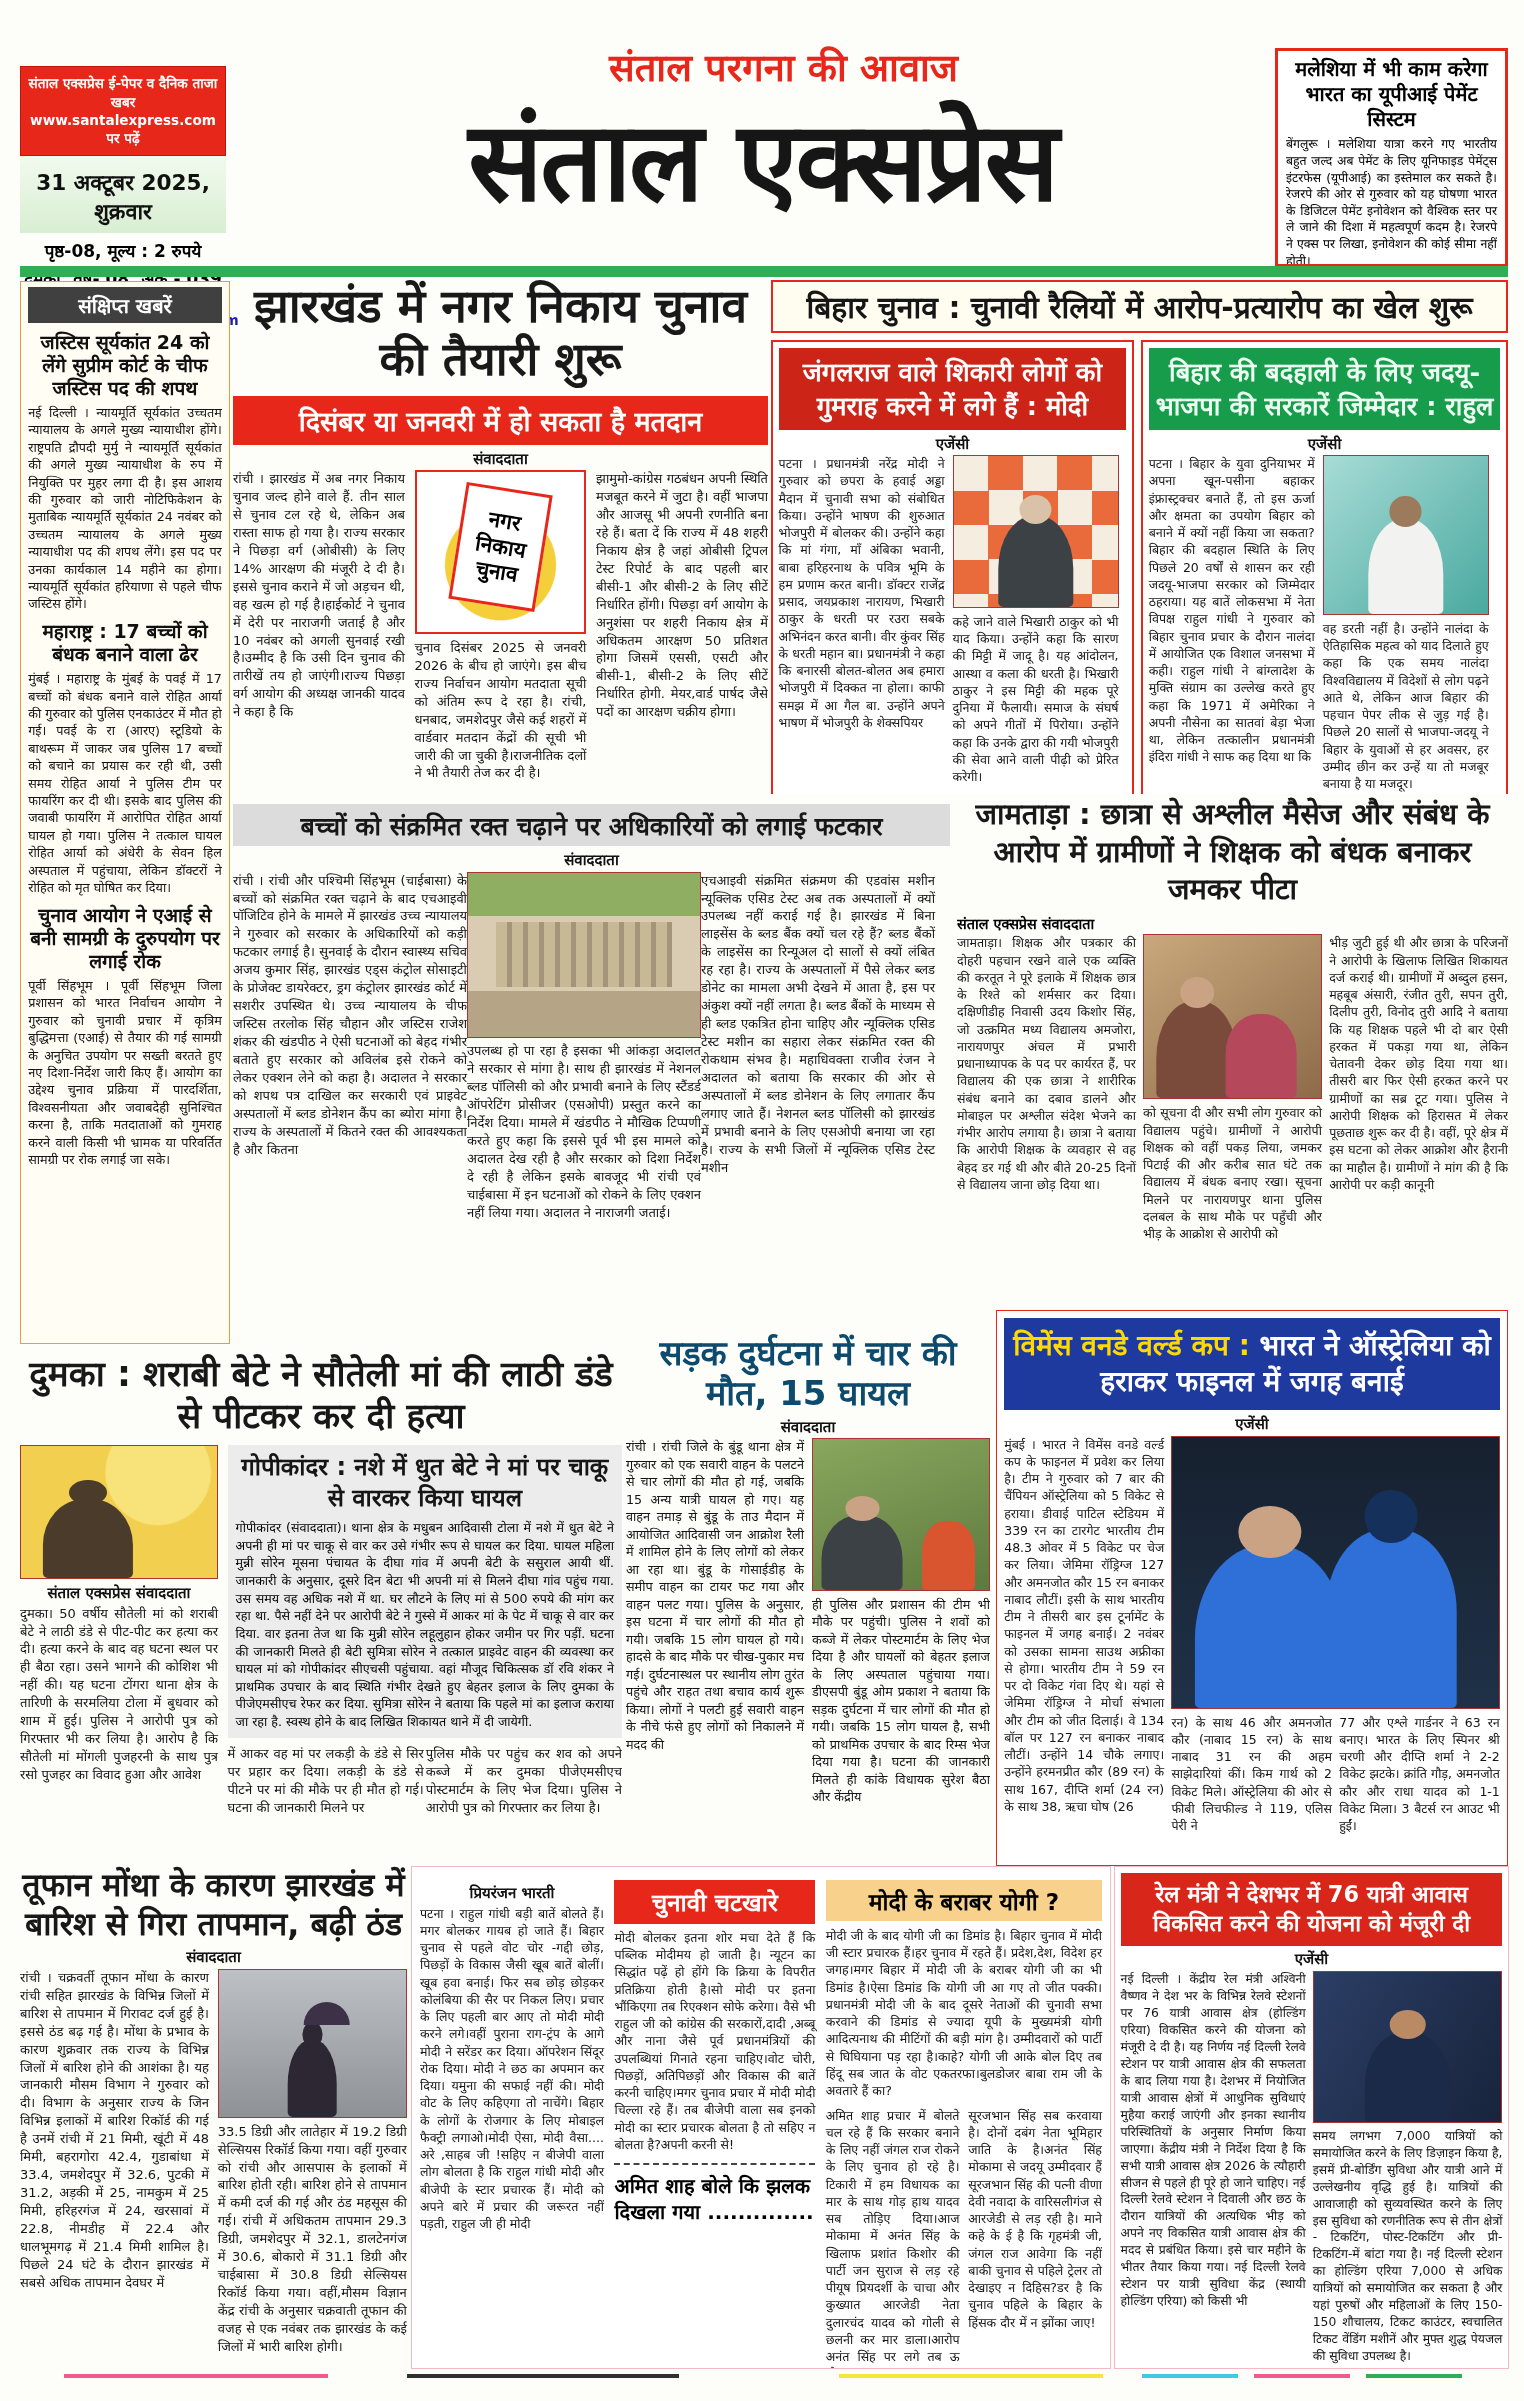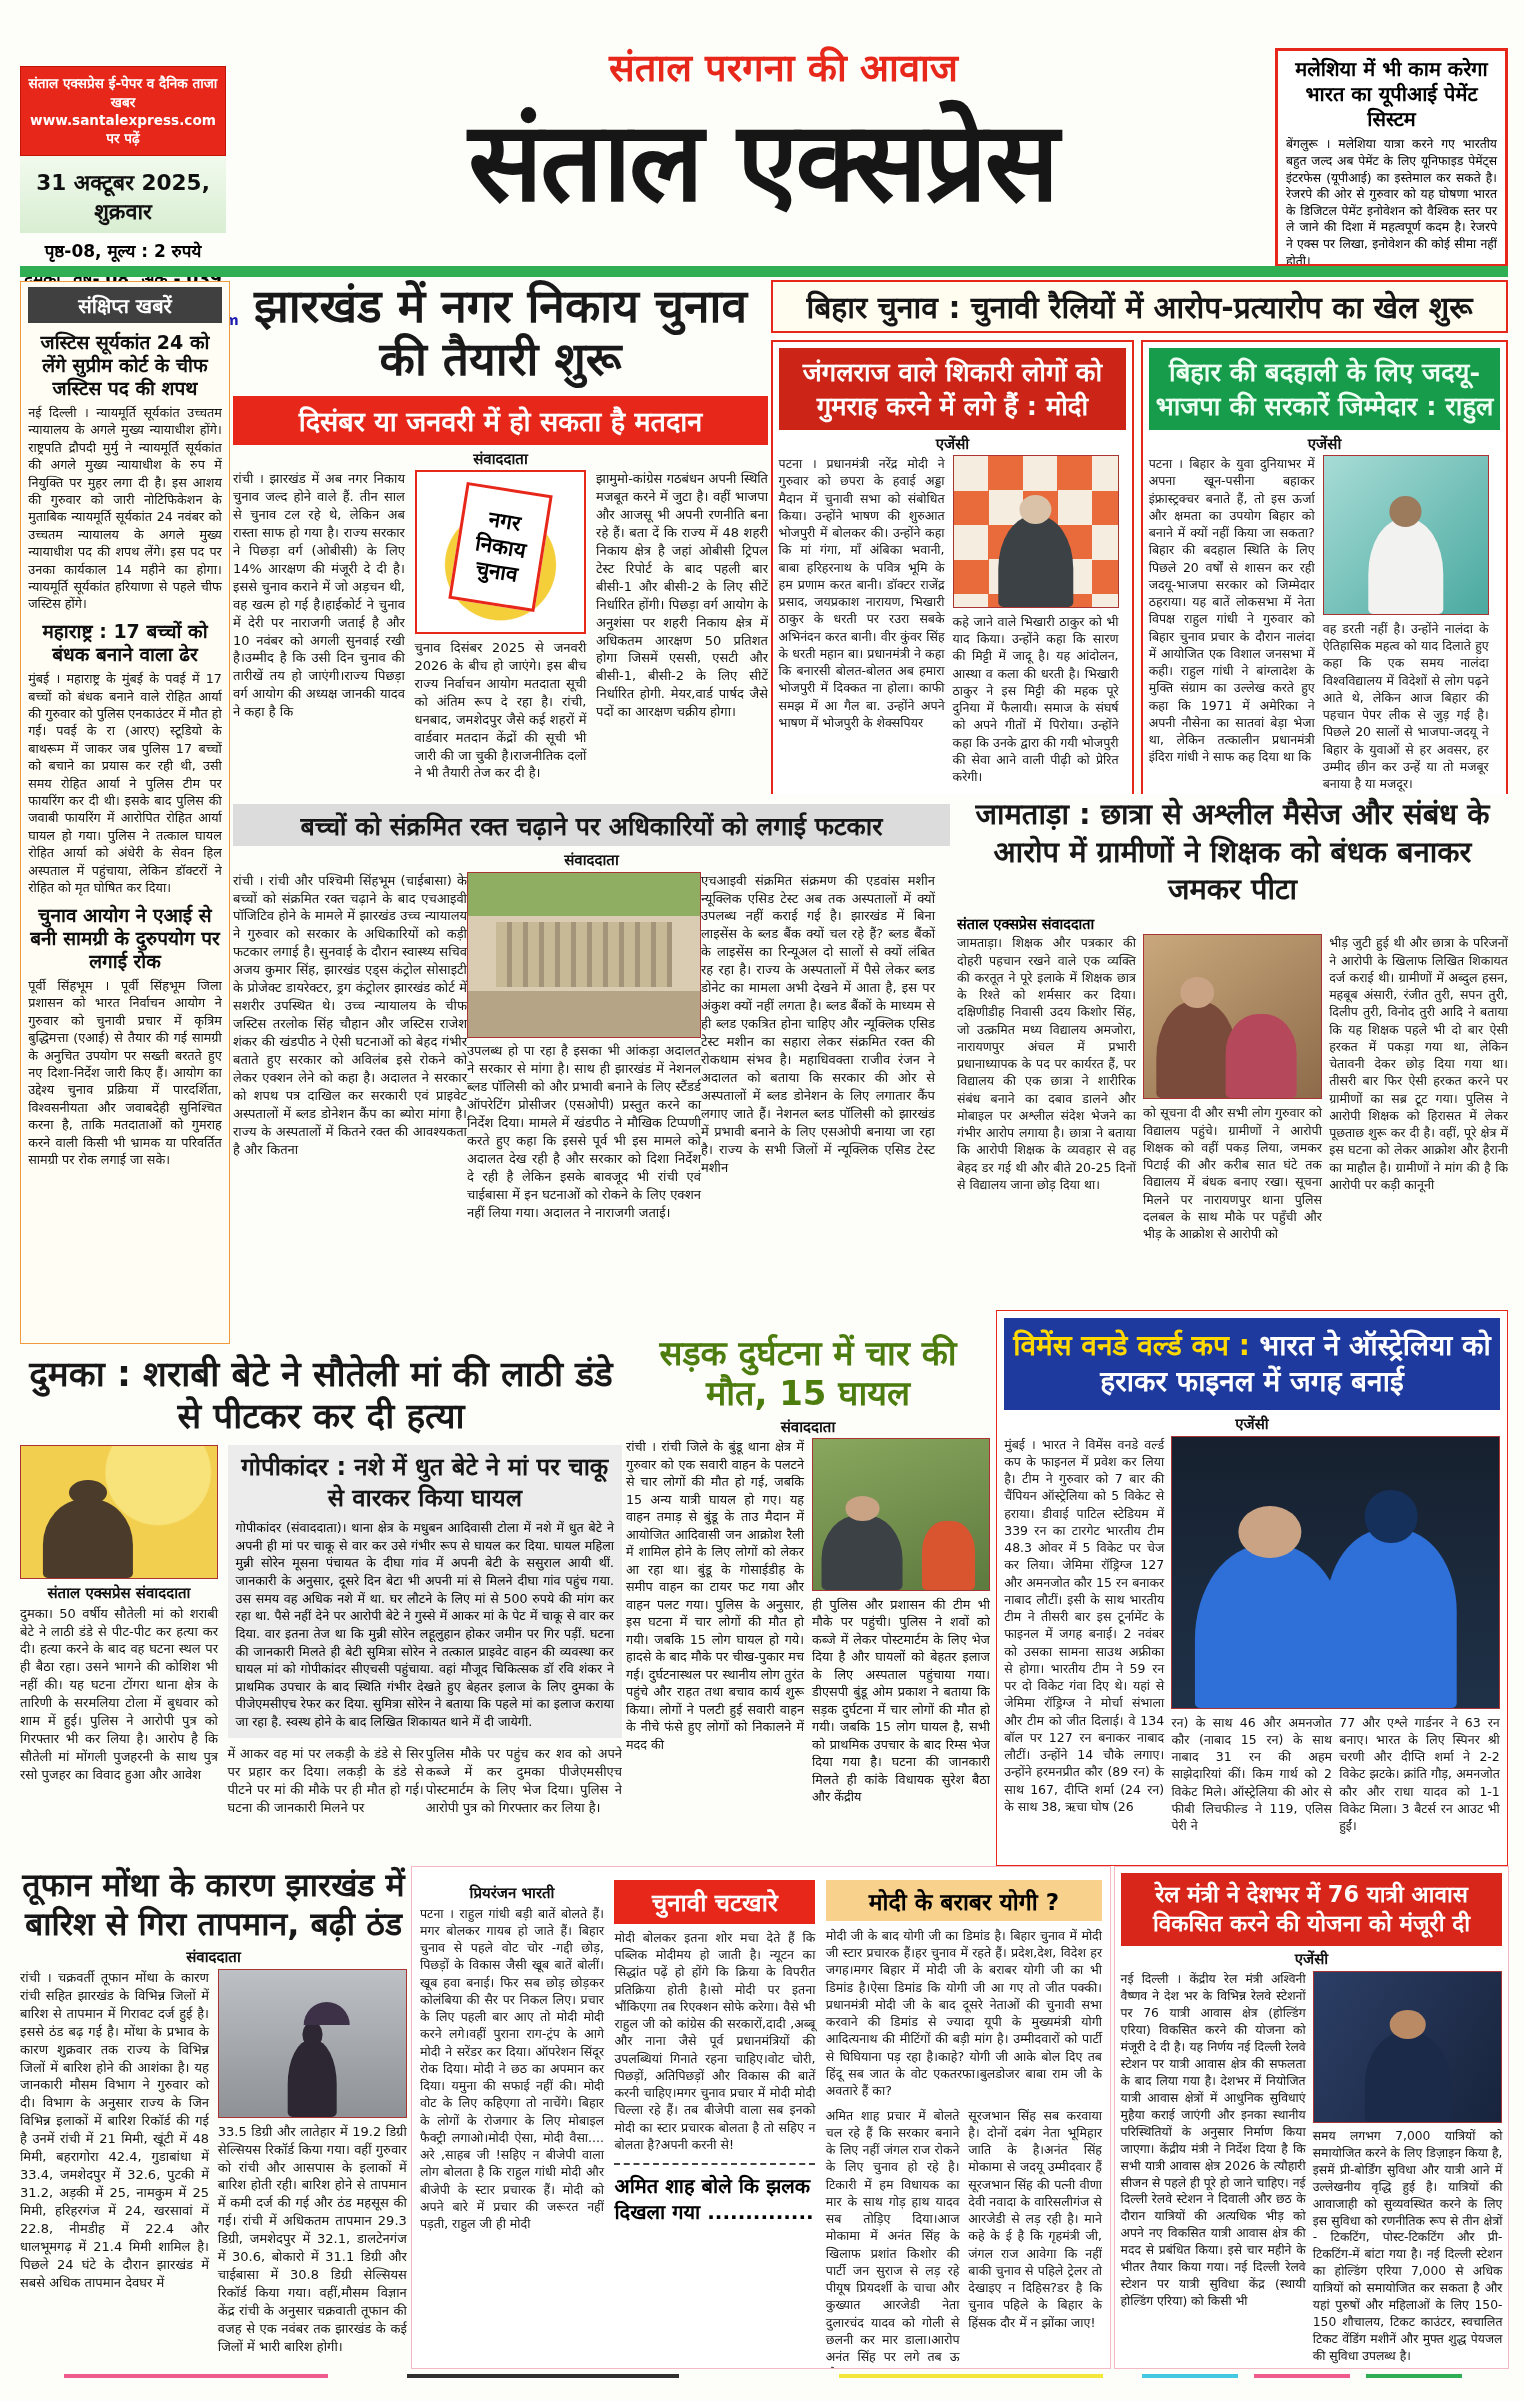--- a/index.html
+++ b/index.html
@@ -110,21 +110,21 @@
   .ph-dum .sil { left:34%; background:#4a3b2a; } .ph-dum .sil::before{ background:#4a3b2a; }
   .dum-right { flex:1; }
   .gray-box { background:#ececec; padding:7.2px 8px; }
   .gb-h { font-size:24px; font-weight:bold; text-align:center; line-height:1.28; margin-bottom:5.6px; color:#161616; }
   .gb-b { font-size:12.6px; line-height:1.4; text-align:justify; }
   .dum-cols { display:flex; gap:2px; margin-top:7.2px; }
   .dum-cols .col { flex:1; }
 
   
   .accident { left:626px; top:1333px; width:364px; height:534px; overflow:hidden; }
-  .acc-h { font-size:34px; font-weight:bold; text-align:center; line-height:1.18; color:#4d7c0f; }
+  .acc-h { font-size:34px; font-weight:bold; text-align:center; line-height:1.18; color:#0c4a6e; }
   .accident .cols { gap:8px; margin-top:1.6px; }
   .accident .col { width:178px; }
   .accident .body-txt { font-size:12.7px; }
   .ph-acc { height:153px; margin-bottom:4.8px; background:linear-gradient(160deg,#8aa75e,#5d7a3f); }
   .ph-acc .sil { left:28%; height:50%; background:#3c4146; }
   .ph-acc .sil2 { position:absolute; bottom:0; left:62%; width:30%; height:46%;
       background:#d8552f; border-radius:44% 44% 4.8px 4.8px; }
 
   
   .cricket { left:996px; top:1310px; width:512px; height:556px; border:1.6px solid #e8271b;

